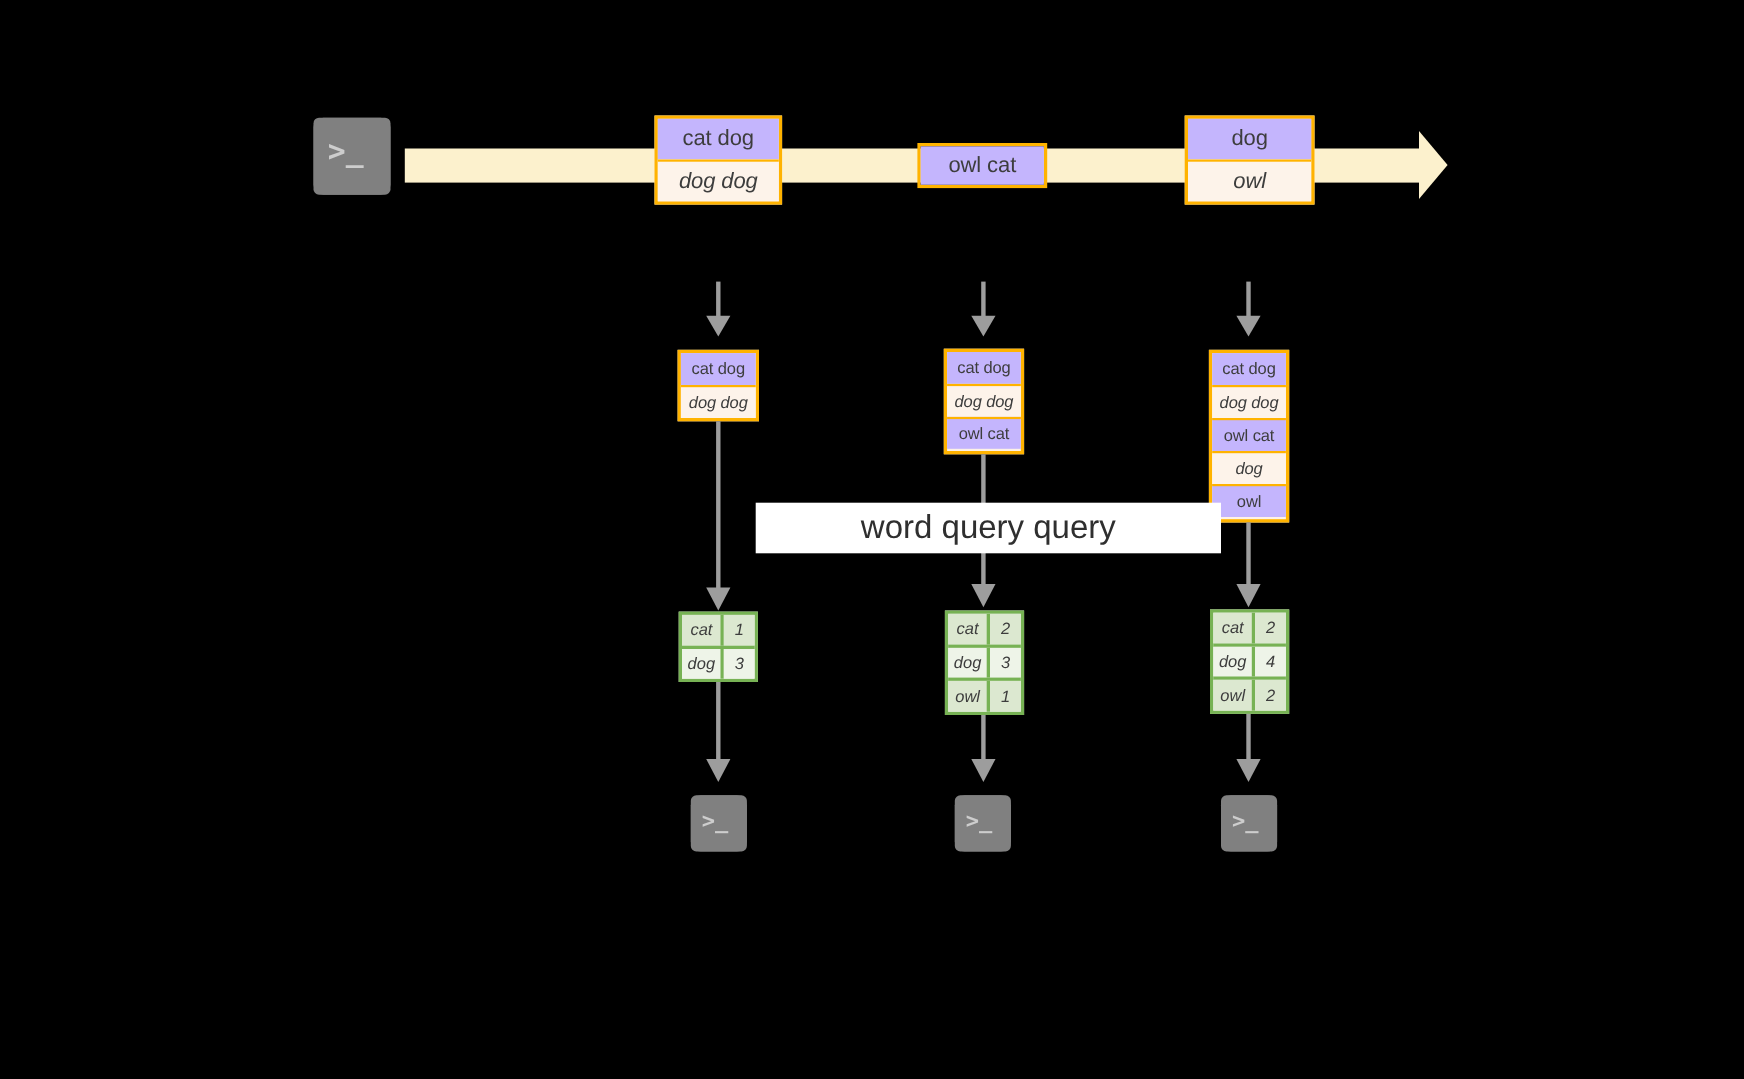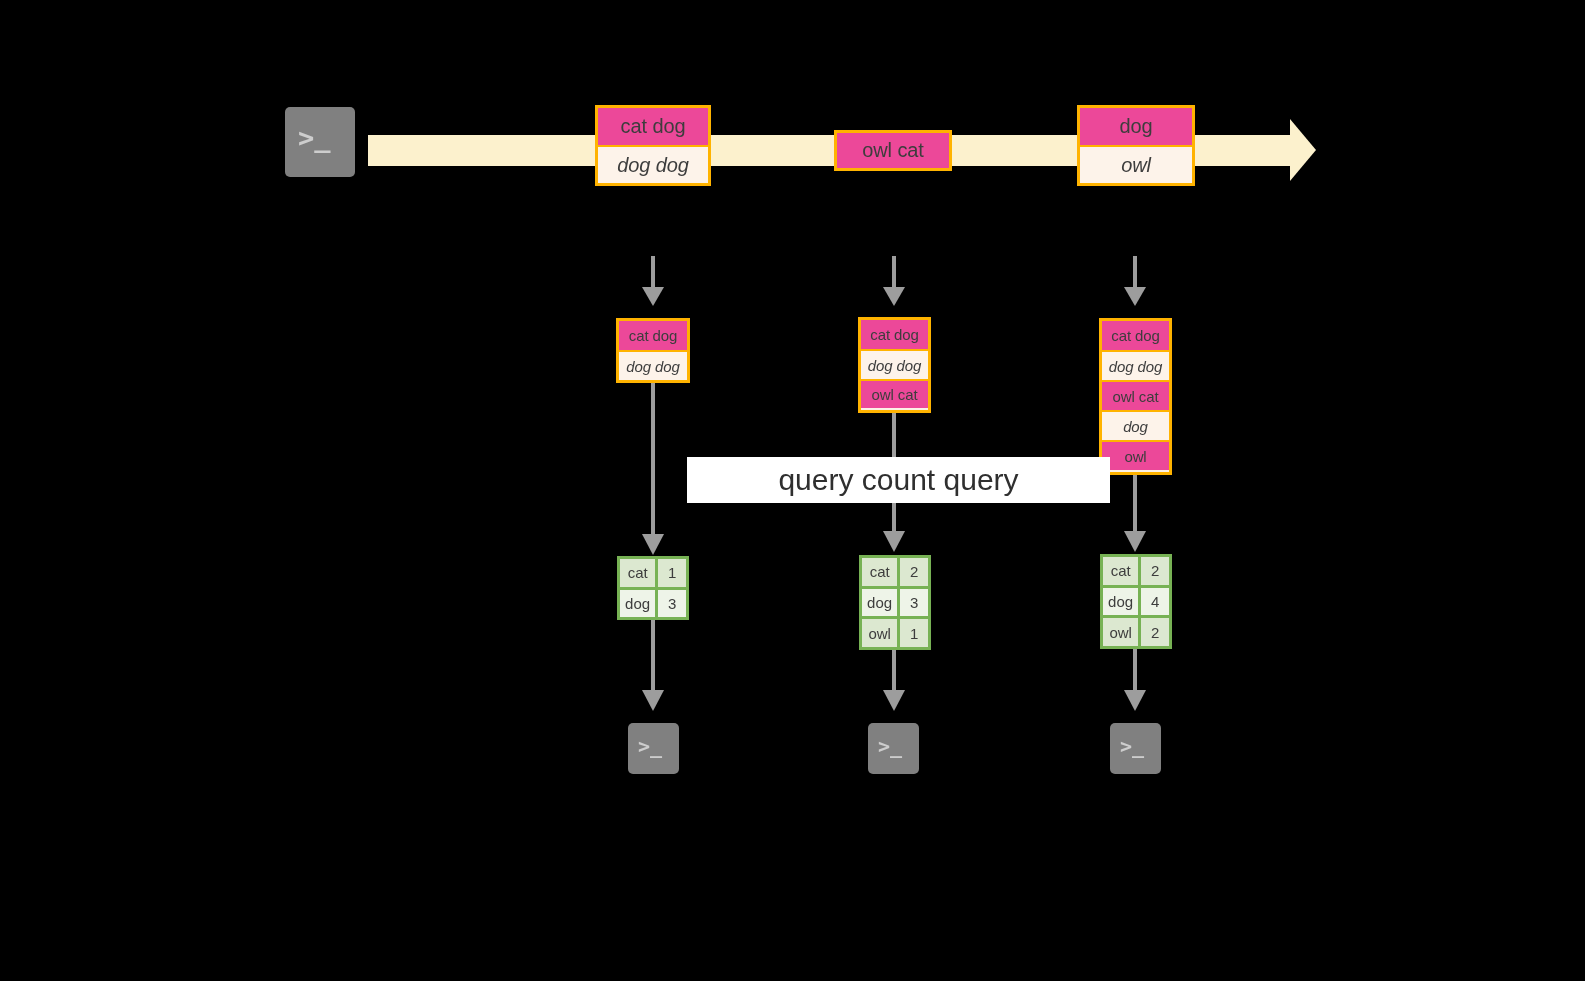--- a/index.html
+++ b/index.html
@@ -74,36 +74,37 @@
   }
   .orow {
     box-sizing: border-box;
     display: flex;
     align-items: center;
     justify-content: center;
     color: #3d3d3d;
     white-space: nowrap;
     letter-spacing: -0.1px;
   }
-  .orow.alt  { background: #ec4899; }
+  .orow.alt  { background: #c4b5fd; }
   .orow.alt2 { background: #fdf3ea; font-style: italic; }
   .orow + .orow { border-top: 2px solid #ffb300; }
 
   
   .gbox {
     position: absolute;
     box-sizing: border-box;
     border: 3px solid #77b254;
     background: #eef4e8;
     display: flex;
     flex-direction: column;
   }
   .grow {
     display: flex;
     flex: 1 1 auto;
+    font-style: italic;
   }
   .grow + .grow { border-top: 3px solid #77b254; }
   .gcell {
     box-sizing: border-box;
     display: flex;
     align-items: center;
     justify-content: center;
     color: #3d3d3d;
     white-space: nowrap;
   }
@@ -272,16 +273,16 @@
   <div class="vhead" style="left:1124px; top:690px; border-width:21px 11px 0 11px;"></div>
 
   <div class="term" style="left:1101px; top:714px; width:69px; height:69px;">
     <div class="term-hatch"></div>
     <div class="term-inner">
       <div class="term-glyph" style="left:10px; top:13px; font-size:20px;">&gt;_</div>
     </div>
   </div>
 
   <div class="query-label" style="left:687px; top:457px; width:423px; height:46px; font-size:30px;">
-    <span>query count query</span>
+    <span>word query query</span>
   </div>
 
 </div>
 
 </body></html>

